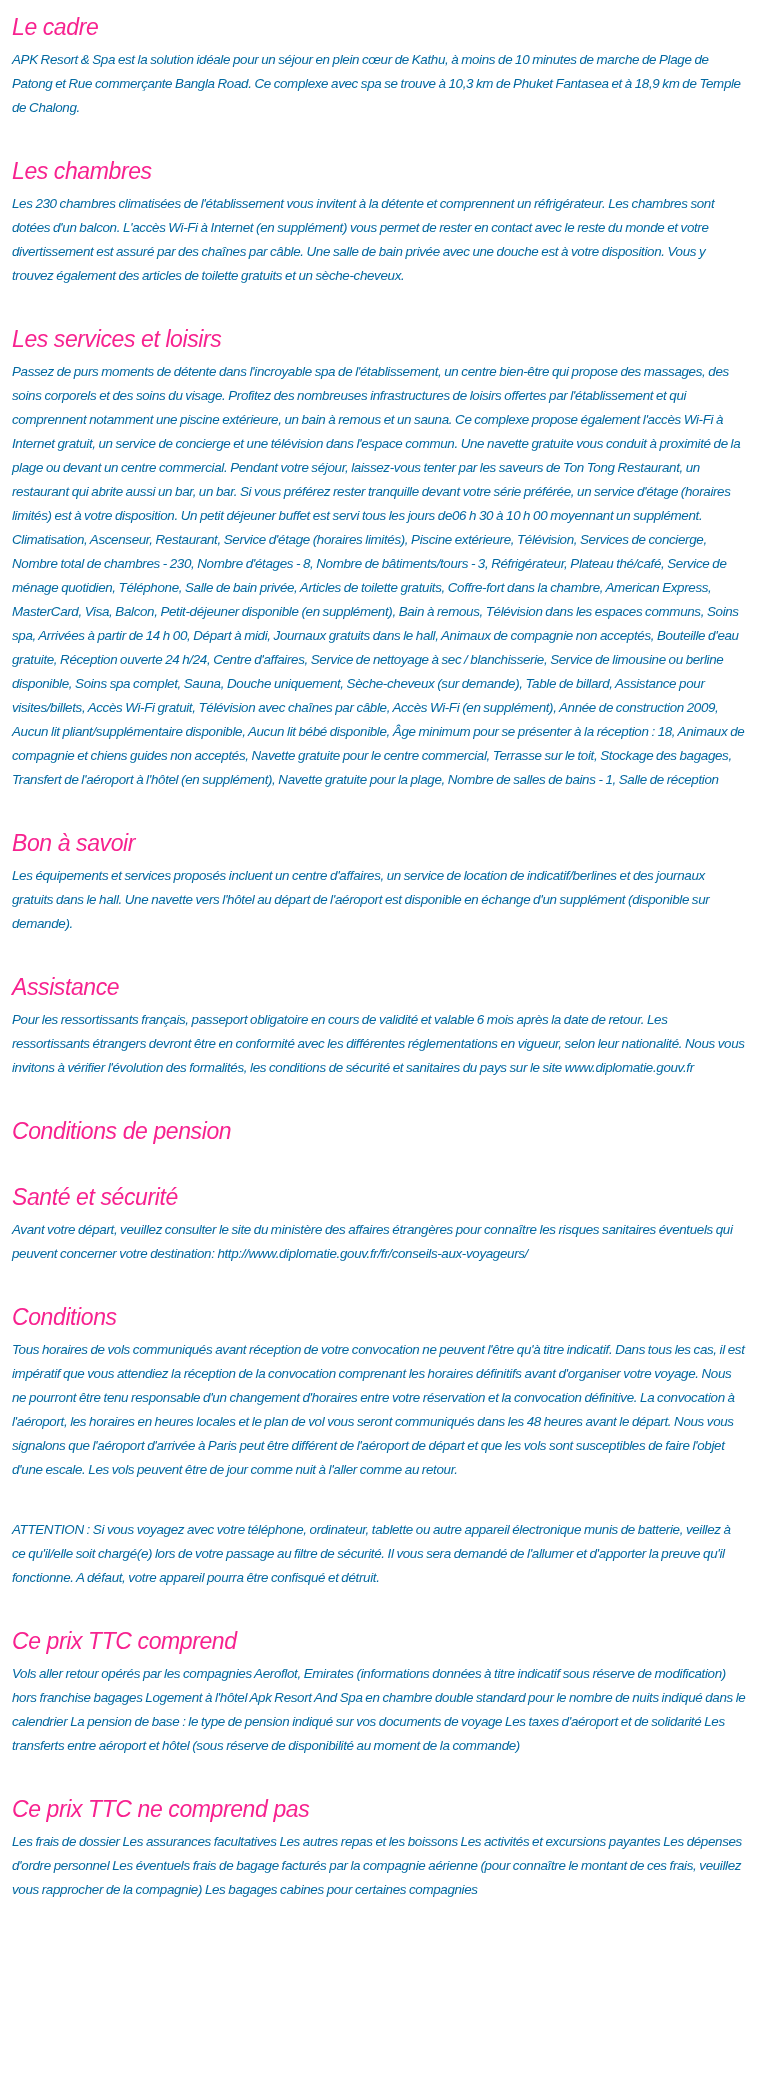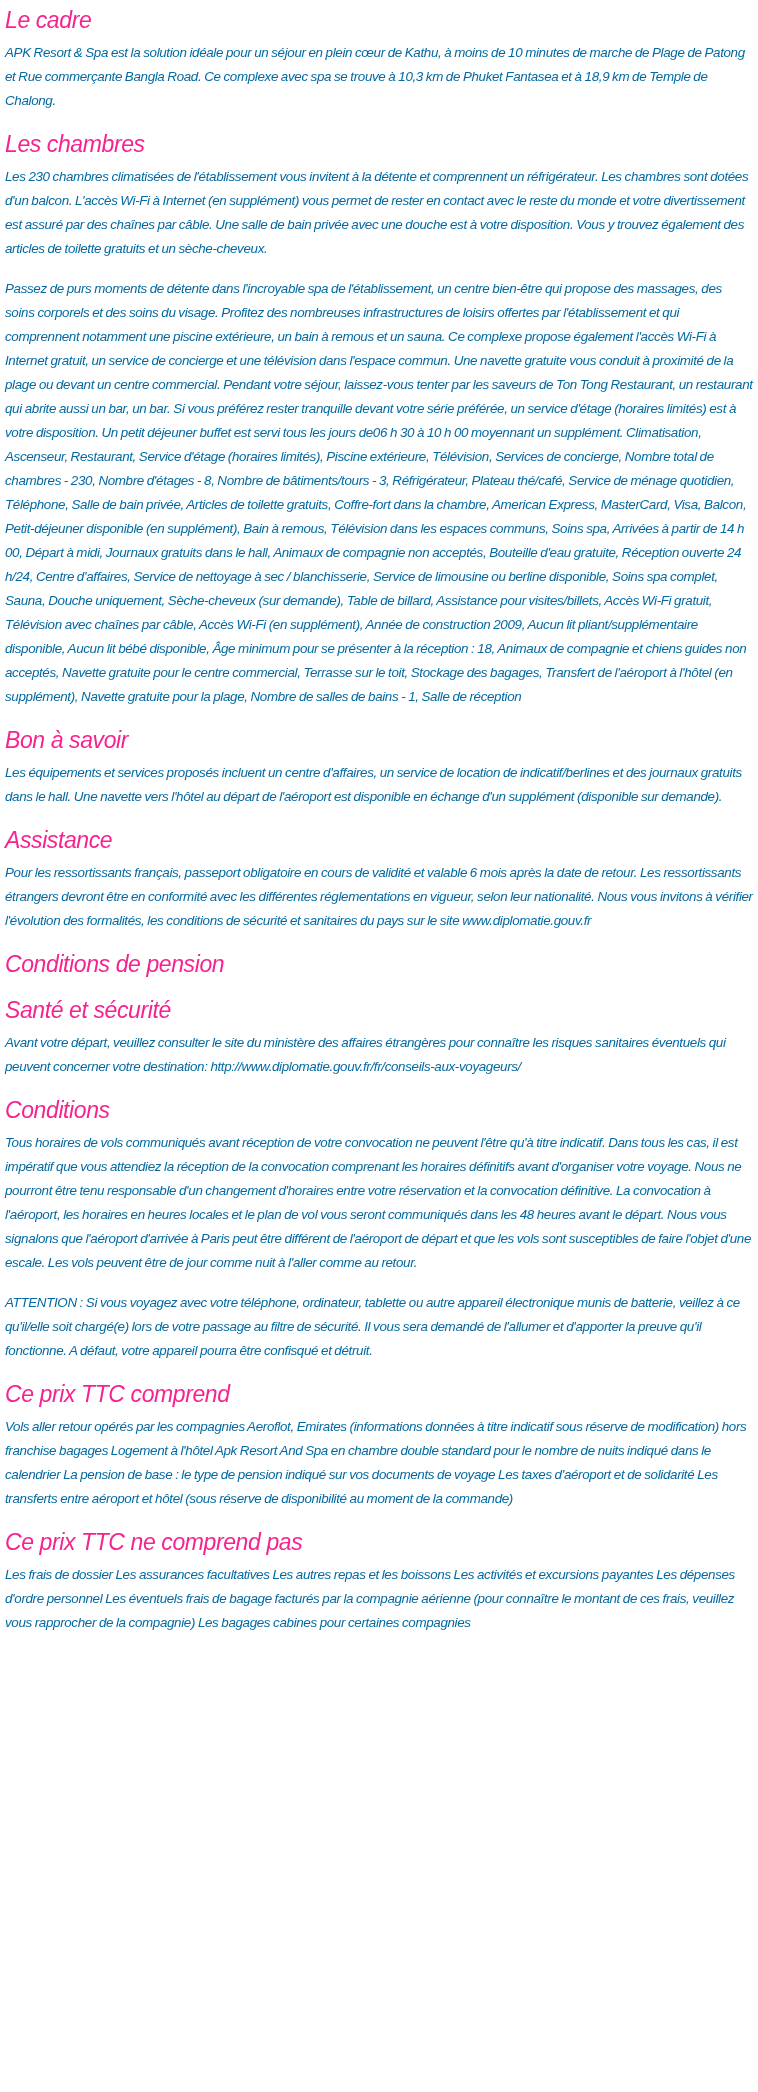--- a/index.html
+++ b/index.html
@@ -6,21 +6,21 @@
       margin: 0;
       padding: 0;
       background: #ffffff;
     }
     body {
       width: 758px;
       font-family: "Liberation Sans", sans-serif;
       color: #4a4a4a;
     }
     .doc {
-      padding: 5px;
+      padding: 12px;
     }
     .section {
       margin: 0;
     }
     .section h2 {
       margin: 0;
       padding: 0;
       font-family: "Liberation Sans", sans-serif;
       font-style: italic;
       font-weight: normal;
@@ -34,40 +34,41 @@
       margin: 6px 0 0 0;
       font-family: "Liberation Sans", sans-serif;
       font-style: italic;
       font-size: 13.4px;
       line-height: 24px;
       color: #0369a1;
       letter-spacing: -0.35px;
       word-spacing: -0.5px;
     }
     .section + .section {
-      margin-top: 16px;
+      margin-top: 36px;
     }
     #sec-cadre { margin-top: 0; }
   </style>
 </head>
 <body>
 
 <div class="doc">
 
   <section class="section" id="sec-cadre">
     <h2>Le cadre</h2>
     <p>APK Resort &amp; Spa est la solution idéale pour un séjour en plein cœur de Kathu, à moins de 10 minutes de marche de Plage de Patong et Rue commerçante Bangla Road. Ce complexe avec spa se trouve à 10,3 km de Phuket Fantasea et à 18,9 km de Temple de Chalong.</p>
   </section>
 
   <section class="section">
     <h2>Les chambres</h2>
     <p>Les 230 chambres climatisées de l'établissement vous invitent à la détente et comprennent un réfrigérateur. Les chambres sont dotées d'un balcon. L'accès Wi-Fi à Internet (en supplément) vous permet de rester en contact avec le reste du monde et votre divertissement est assuré par des chaînes par câble. Une salle de bain privée avec une douche est à votre disposition. Vous y trouvez également des articles de toilette gratuits et un sèche-cheveux.</p>
   </section>
 
   <section class="section">
+    <h2>Les services et loisirs</h2>
     <p>Passez de purs moments de détente dans l'incroyable spa de l'établissement, un centre bien-être qui propose des massages, des soins corporels et des soins du visage. Profitez des nombreuses infrastructures de loisirs offertes par l'établissement et qui comprennent notamment une piscine extérieure, un bain à remous et un sauna. Ce complexe propose également l'accès Wi-Fi à Internet gratuit, un service de concierge et une télévision dans l'espace commun. Une navette gratuite vous conduit à proximité de la plage ou devant un centre commercial. Pendant votre séjour, laissez-vous tenter par les saveurs de Ton Tong Restaurant, un restaurant qui abrite aussi un bar, un bar. Si vous préférez rester tranquille devant votre série préférée, un service d'étage (horaires limités) est à votre disposition. Un petit déjeuner buffet est servi tous les jours de06 h 30 à 10 h 00 moyennant un supplément. Climatisation, Ascenseur, Restaurant, Service d'étage (horaires limités), Piscine extérieure, Télévision, Services de concierge, Nombre total de chambres - 230, Nombre d'étages - 8, Nombre de bâtiments/tours - 3, Réfrigérateur, Plateau thé/café, Service de ménage quotidien, Téléphone, Salle de bain privée, Articles de toilette gratuits, Coffre-fort dans la chambre, American Express, MasterCard, Visa, Balcon, Petit-déjeuner disponible (en supplément), Bain à remous, Télévision dans les espaces communs, Soins spa, Arrivées à partir de 14 h 00, Départ à midi, Journaux gratuits dans le hall, Animaux de compagnie non acceptés, Bouteille d'eau gratuite, Réception ouverte 24 h/24, Centre d'affaires, Service de nettoyage à sec / blanchisserie, Service de limousine ou berline disponible, Soins spa complet, Sauna, Douche uniquement, Sèche-cheveux (sur demande), Table de billard, Assistance pour visites/billets, Accès Wi-Fi gratuit, Télévision avec chaînes par câble, Accès Wi-Fi (en supplément), Année de construction 2009, Aucun lit pliant/supplémentaire disponible, Aucun lit bébé disponible, Âge minimum pour se présenter à la réception : 18, Animaux de compagnie et chiens guides non acceptés, Navette gratuite pour le centre commercial, Terrasse sur le toit, Stockage des bagages, Transfert de l'aéroport à l'hôtel (en supplément), Navette gratuite pour la plage, Nombre de salles de bains - 1, Salle de réception</p>
   </section>
 
   <section class="section">
     <h2>Bon à savoir</h2>
     <p>Les équipements et services proposés incluent un centre d'affaires, un service de location de indicatif/berlines et des journaux gratuits dans le hall. Une navette vers l'hôtel au départ de l'aéroport est disponible en échange d'un supplément (disponible sur demande).</p>
   </section>
 
   <section class="section">
     <h2>Assistance</h2>

